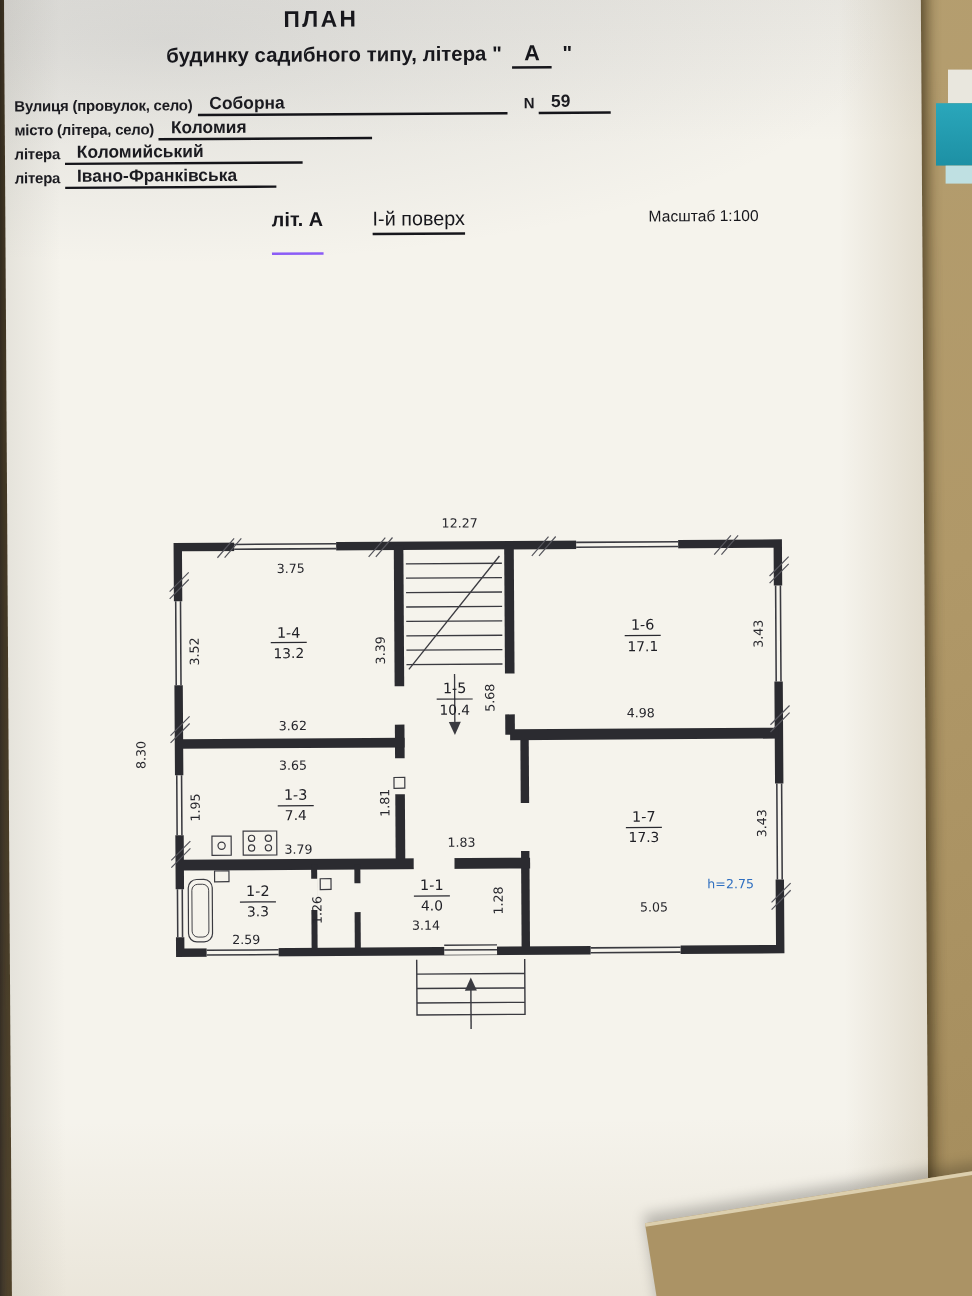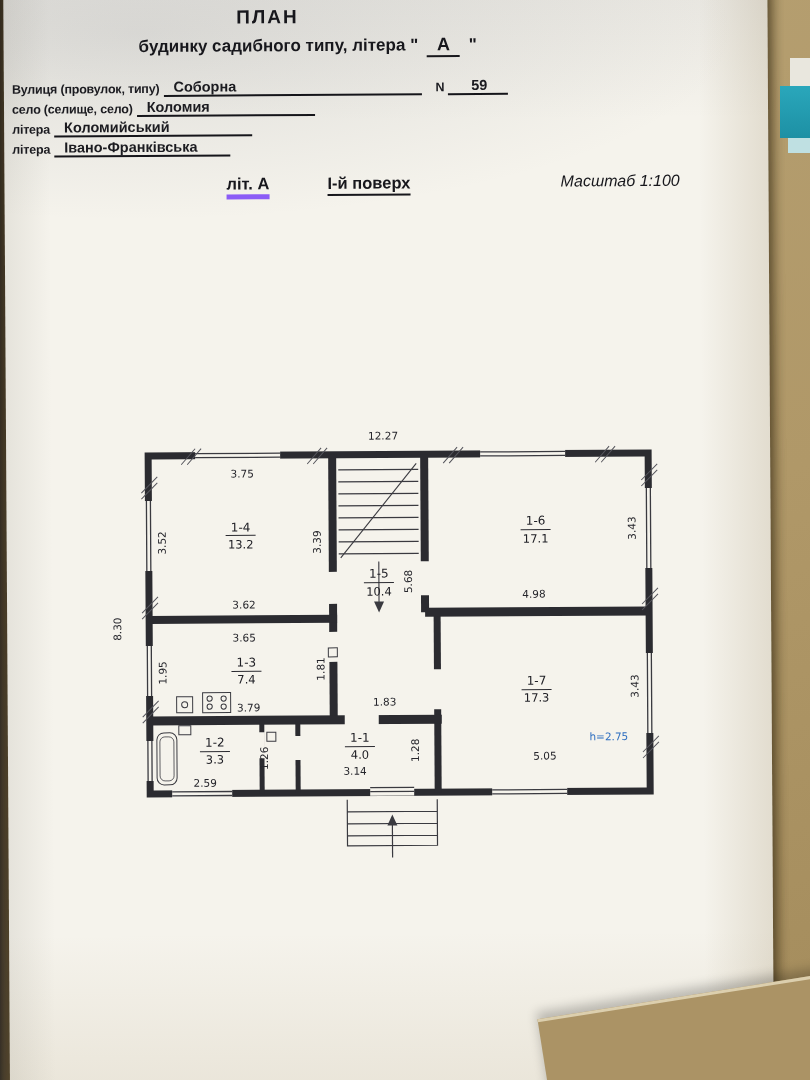--- a/index.html
+++ b/index.html
@@ -38,27 +38,27 @@
     padding:0 10px;margin:0 4px;font-size:18px;
   }
   .form{position:absolute;top:90px;left:8px;width:560px;color:#1b1b20;}
   .frow{margin-bottom:2px;white-space:nowrap;}
   .flabel{font-size:12.5px;font-weight:bold;letter-spacing:-.2px;}
   .fvalue{
     display:inline-block;font-size:14.5px;font-weight:bold;
     border-bottom:2px solid #15151a;padding:0 8px 0 10px;margin-left:4px;
     vertical-align:bottom;
   }
-  .w-street{width:240px;} .w-num{width:42px;text-align:center;}
+  .w-street{width:240px;} .w-num{width:42px;text-align:left;}
   .w-city{width:160px;} .w-district{width:180px;} .w-region{width:158px;}
   .nlab{margin-left:14px;}
   .plan-header{position:absolute;top:186px;left:0;width:764px;color:#17171c;}
-  .ph-lit{position:absolute;left:222px;font-size:16.5px;font-weight:bold;border-bottom:5px solid #8b5cf6;padding-bottom:1px;}
-  .ph-floor{position:absolute;left:323px;font-size:16.5px;font-weight:bold;border-bottom:2px solid #17171c;padding-bottom:1px;}
-  .ph-scale{position:absolute;left:556px;font-size:16px;font-style:italic;}
+  .ph-lit{position:absolute;left:222px;font-size:16.5px;font-weight:bold;border-bottom:2px solid #8b5cf6;padding-bottom:17px;}
+  .ph-floor{position:absolute;left:306px;font-size:16.5px;font-weight:normal;border-bottom:2px solid #17171c;padding-bottom:1px;}
+  .ph-scale{position:absolute;left:536px;font-size:13px;}
   .plan-svg{position:absolute;left:89px;top:432px;width:580px;height:460px;}
   .t{font-family:"DejaVu Sans",sans-serif;}
   .dim{font-size:10.5px;fill:#26262c;}
   .rnum{font-size:12px;fill:#202026;}
   .rarea{font-size:11.5px;fill:#202026;}
   .blue{font-size:10.5px;fill:#2f6fc0;}
   .side-tab{position:absolute;right:0;top:58px;width:30px;z-index:4;}
   .tab-white{height:28px;width:20px;margin-left:10px;background:#e9e7de;}
   .tab-teal{height:52px;width:30px;background:linear-gradient(#2aa7bb,#1d90a4);}
   .tab-pale{height:15px;width:22px;margin-left:8px;background:#bfe0e2;}
@@ -79,24 +79,24 @@
 
   <div class="subtitle">
     <span>будинку садибного типу, літера</span>
     <span>"</span>
     <span class="letter">А</span>
     <span>"</span>
   </div>
 
   <div class="form">
     <div class="frow">
-      <span class="flabel">Вулиця (провулок, типу)</span><span class="fvalue w-street">Соборна</span><span class="flabel nlab">N</span><span class="fvalue w-num">59</span>
-    </div>
-    <div class="frow">
-      <span class="flabel">село (селище, село)</span><span class="fvalue w-city">Коломия</span>
+      <span class="flabel">Вулиця (провулок, село)</span><span class="fvalue w-street">Соборна</span><span class="flabel nlab">N</span><span class="fvalue w-num">59</span>
+    </div>
+    <div class="frow">
+      <span class="flabel">місто (літера, село)</span><span class="fvalue w-city">Коломия</span>
     </div>
     <div class="frow">
       <span class="flabel">літера</span><span class="fvalue w-district">Коломийський</span>
     </div>
     <div class="frow">
       <span class="flabel">літера</span><span class="fvalue w-region">Івано-Франківська</span>
     </div>
   </div>
 
   <div class="plan-header">

